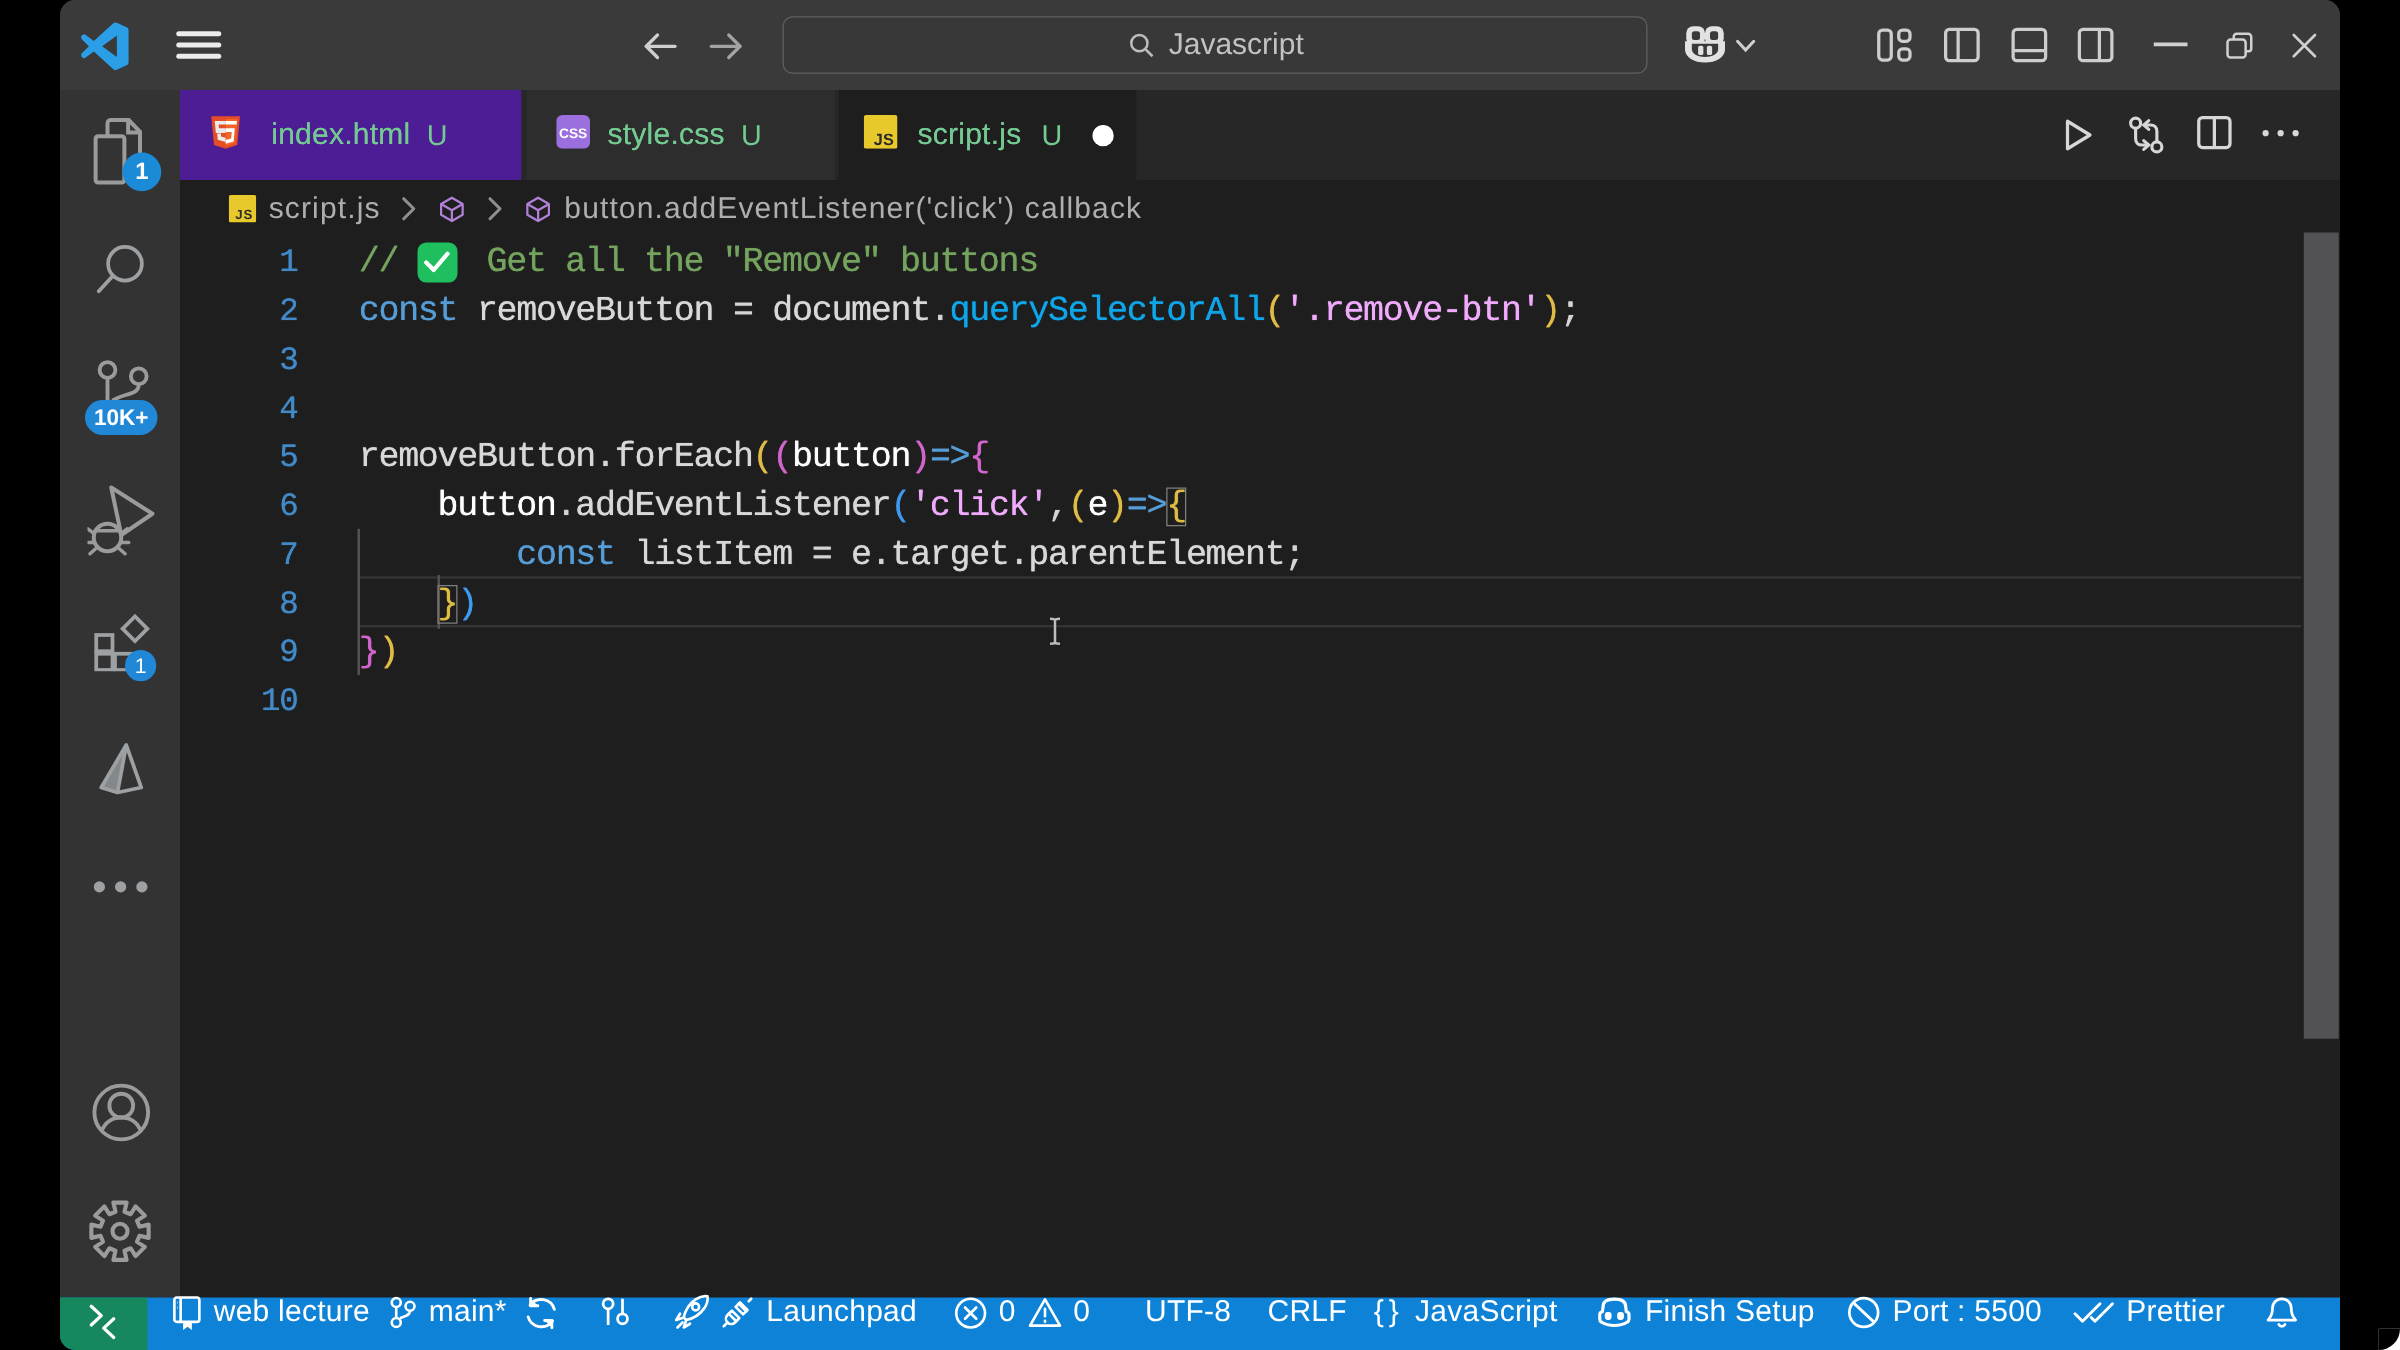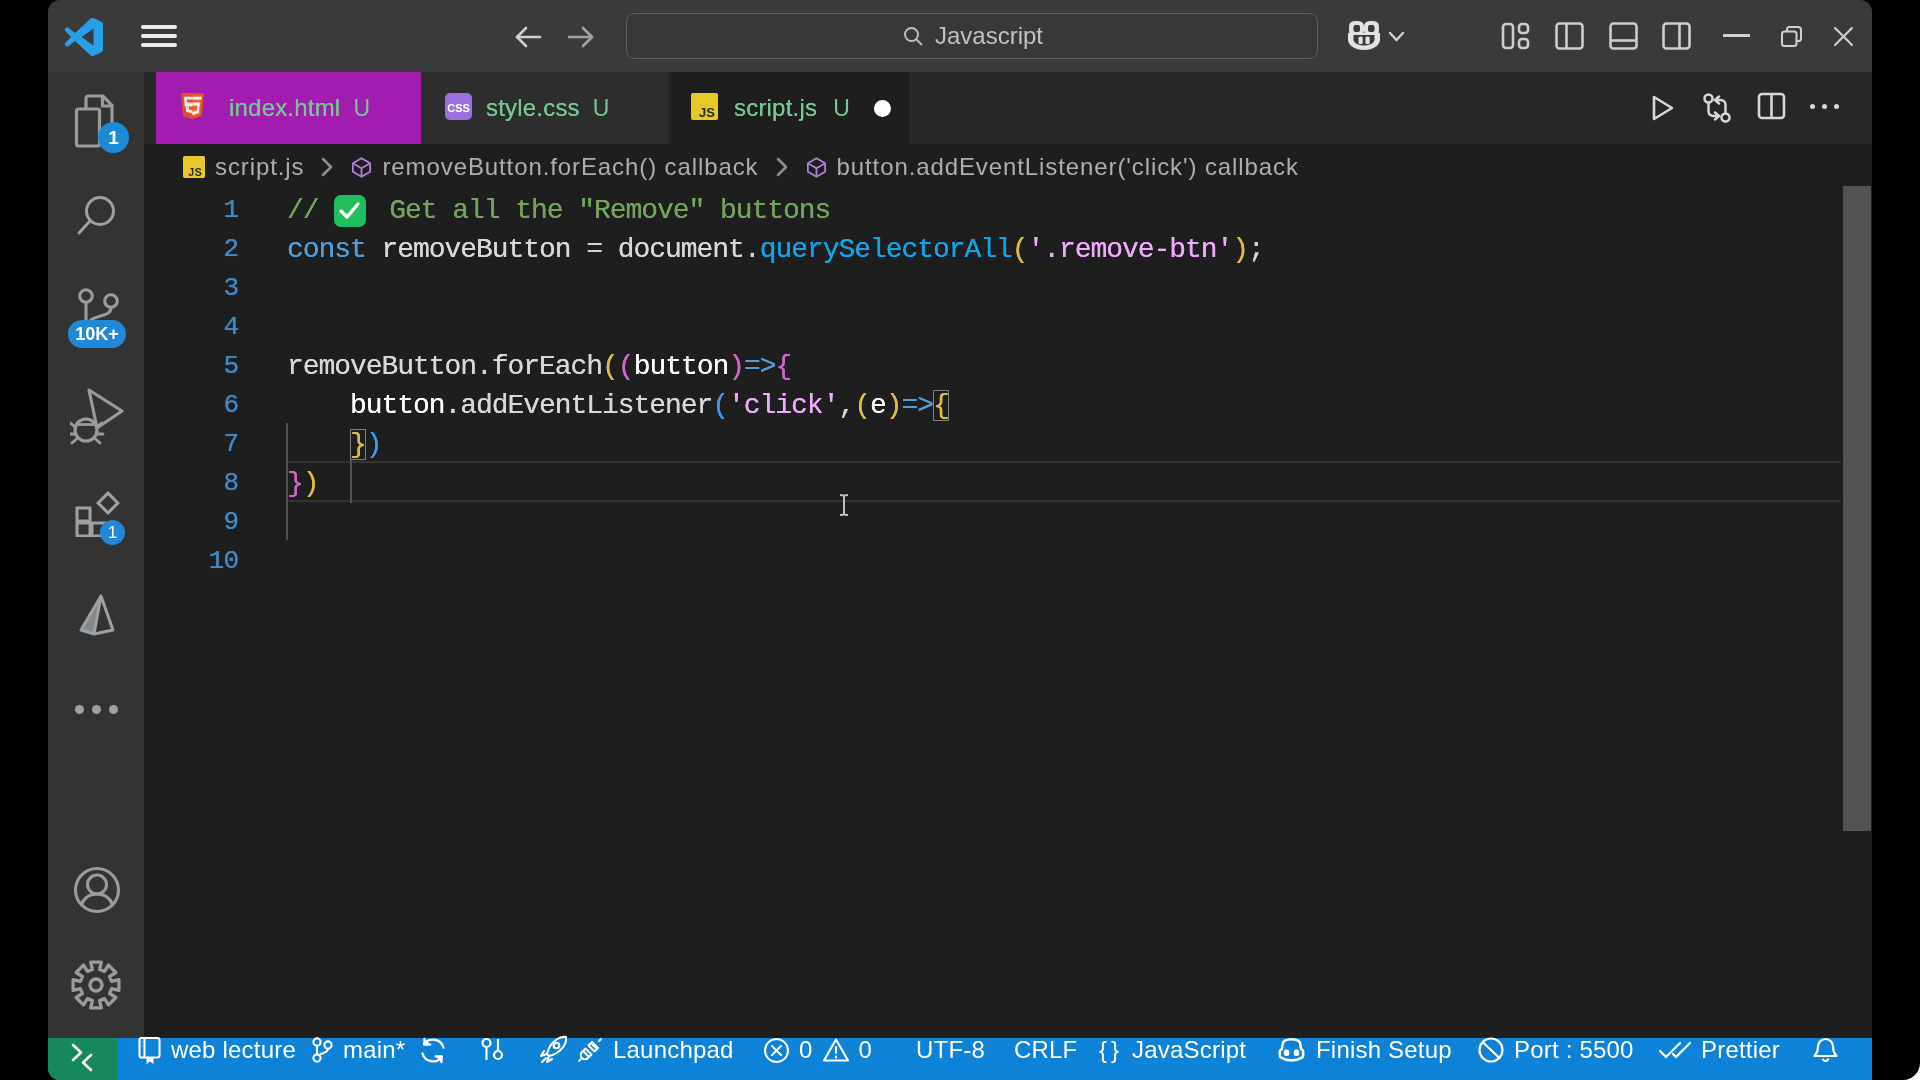--- a/index.html
+++ b/index.html
@@ -162,21 +162,21 @@
       <path d="M9 40.5c3-8 9.5-11.5 16-11.5s13 3.5 16 11.5"></path>
     </svg>
 
     <svg class="abs" style="left:23px;top:888px" width="50" height="50" viewBox="0 0 50 50" fill="none" stroke="#9b9b9b" stroke-width="3.3" stroke-linejoin="round">
       <path d="M19.7 2.1 L30.3 2.1 L28.6 9.4 L33.5 11.4 L37.5 5.1 L44.9 12.5 L38.6 16.5 L40.6 21.4 L47.9 19.7 L47.9 30.3 L40.6 28.6 L38.6 33.5 L44.9 37.5 L37.5 44.9 L33.5 38.6 L28.6 40.6 L30.3 47.9 L19.7 47.9 L21.4 40.6 L16.5 38.6 L12.5 44.9 L5.1 37.5 L11.4 33.5 L9.4 28.6 L2.1 30.3 L2.1 19.7 L9.4 21.4 L11.4 16.5 L5.1 12.5 L12.5 5.1 L16.5 11.4 L21.4 9.4 Z"></path>
       <circle cx="25" cy="25" r="6"></circle>
     </svg>
   </div>
 
   <div class="tabbar">
-    <div class="tab" style="left:12px;width:273px;background:#a21caf">
+    <div class="tab" style="left:0px;width:273px;background:#4c1d95">
       <span style="margin-left:23px"><svg width="27" height="28" viewBox="0 0 27 28">
             <path fill="#e44d26" d="M2 1h23l-2.2 23L13.5 27 4.2 24z"></path>
             <path fill="#f16529" d="M13.5 3.2V24.8l7.6-2.3L23 3.2z"></path>
             <path fill="#ebebeb" d="M13.5 10.6H8.2l-.3-3h5.6V4.7H4.8l.9 9.7h7.8zm0 7.6-3.6-1-.2-2.5H6.8l.4 5 6.3 1.8z"></path>
             <path fill="#fff" d="M13.5 10.6v2.9h4.9l-.5 5.2-4.4 1.2v3l6.4-1.8.9-10.5zm0-5.9v2.9h8.8l.3-2.9z"></path>
           </svg></span>
       <span class="lbl" style="margin-left:23px">index.html</span>
         <span class="u" style="margin-left:13px">U</span>
     </div>
     <div class="tab" style="left:277px;width:247px;background:#2d2d2d">
@@ -225,21 +225,20 @@
     <span style="margin-left:10px">script.js</span>
     <span class="chev">
         <svg width="15" height="22" viewBox="0 0 15 22" fill="none" stroke="#8f8f8f" stroke-width="2.5" stroke-linejoin="round" stroke-linecap="round">
           <path d="m4 3 8 8-8 8"></path>
         </svg>
       </span>
     <span class="cube"><svg width="23" height="23" viewBox="0 0 16 16" fill="none" stroke="#b180d7" stroke-width="1.25" stroke-linejoin="round">
           <path d="M8 1.5 14 5v6l-6 3.5L2 11V5z"></path>
           <path d="M2 5l6 3.5L14 5M8 8.5v6"></path>
         </svg></span>
-    <span style="margin-left:9px">removeButton.forEach() callback</span>
     <span class="chev">
         <svg width="15" height="22" viewBox="0 0 15 22" fill="none" stroke="#8f8f8f" stroke-width="2.5" stroke-linejoin="round" stroke-linecap="round">
           <path d="m4 3 8 8-8 8"></path>
         </svg>
       </span>
     <span class="cube"><svg width="23" height="23" viewBox="0 0 16 16" fill="none" stroke="#b180d7" stroke-width="1.25" stroke-linejoin="round">
           <path d="M8 1.5 14 5v6l-6 3.5L2 11V5z"></path>
           <path d="M2 5l6 3.5L14 5M8 8.5v6"></path>
         </svg></span>
     <span style="margin-left:9px">button.addEventListener('click') callback</span>
@@ -255,20 +254,21 @@
     <div class="lnums">1<br>2<br>3<br>4<br>5<br>6<br>7<br>8<br>9<br>10</div>
     <div class="code">
 <div><span class="cm">// </span><span class="emoji"><svg width="23" height="21" viewBox="0 0 23 21" fill="none" stroke="#fff" stroke-width="3.4" stroke-linecap="round" stroke-linejoin="round">
               <path d="m3 11 6 6L20 4"></path>
             </svg></span><span class="cm">Get all the "Remove" buttons</span></div>
 <div><span class="kw">const</span><span class="wh"> </span><span>removeButton</span><span class="wh"> = </span><span>document</span><span class="wh">.</span><span class="fn">querySelectorAll</span><span class="b1">(</span><span class="st">'.remove-btn'</span><span class="b1">)</span><span class="wh">;</span></div>
 <div>&nbsp;</div>
 <div>&nbsp;</div>
 <div><span>removeButton</span><span class="wh">.</span><span>forEach</span><span class="b1">(</span><span class="b2">(</span><span class="pm">button</span><span class="b2">)</span><span class="kw">=&gt;</span><span class="b2">{</span></div>
 <div><span class="pm">    button</span><span class="wh">.</span><span>addEventListener</span><span class="b3">(</span><span class="st">'click'</span><span class="wh">,</span><span class="b1">(</span><span class="pm">e</span><span class="b1">)</span><span class="kw">=&gt;</span><span class="b1 boxed">{</span></div>
+<div><span class="wh">        </span><span class="kw">const</span><span class="wh"> </span><span>listItem</span><span class="wh"> = </span><span>e</span><span class="wh">.</span><span>target</span><span class="wh">.</span><span>parentElement</span><span class="wh">;</span></div>
 <div><span class="wh">    </span><span class="b1 boxed">}</span><span class="b3">)</span></div>
 <div><span class="b2">}</span><span class="b1">)</span></div>
     </div>
 
     <div class="abs" style="left:1699px;top:-4px;width:28px;height:645px;background:#525254"></div>
 
     <svg class="abs" style="left:693px;top:303px" width="14" height="24" viewBox="0 0 14 24" fill="none" stroke="#bdbdbd" stroke-width="2">
       <path d="M7 3v18M3 2c2 0 4 .5 4 1M11 2c-2 0-4 .5-4 1M3 22c2 0 4-.5 4-1M11 22c-2 0-4-.5-4-1"></path>
     </svg>
   </div>

